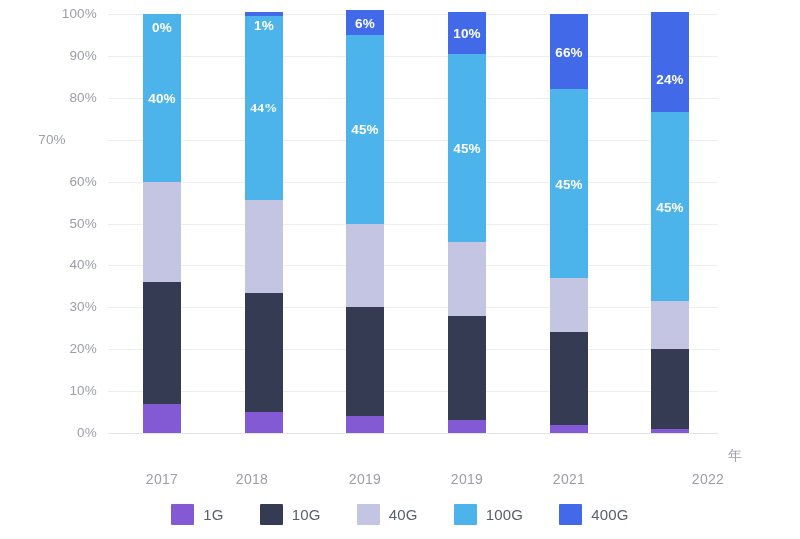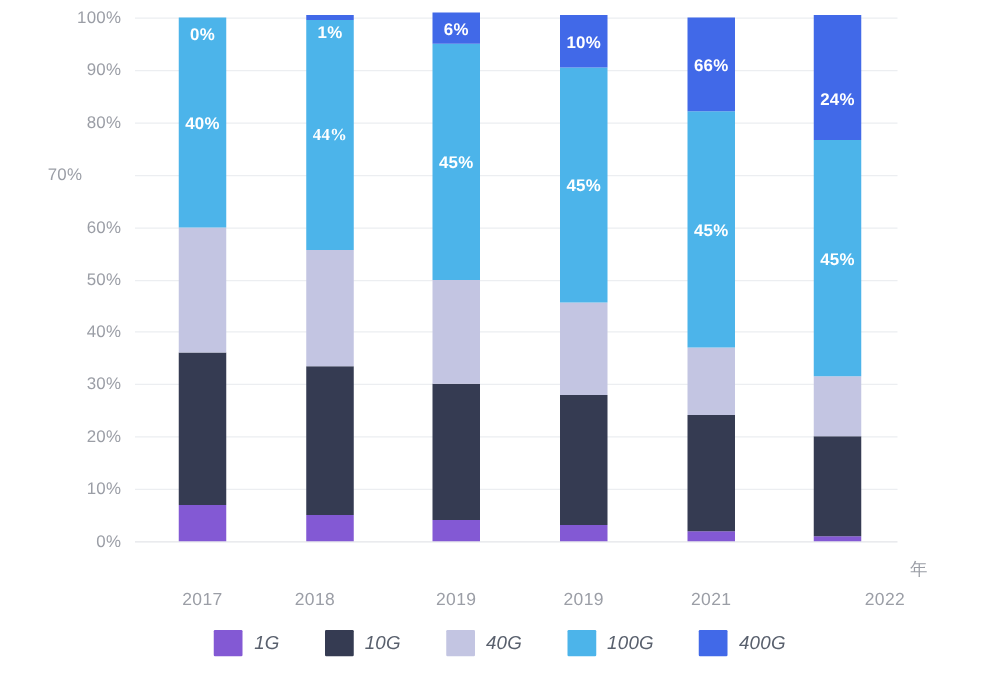--- a/index.html
+++ b/index.html
@@ -134,21 +134,20 @@
   .legend-swatch {
     width: 23px;
     height: 21px;
     border-radius: 1px;
     display: block;
   }
   .legend-label {
     font-size: 15px;
     color: #59606d;
     letter-spacing: 0.2px;
-    font-style: italic;
   }
 </style>
 </head>
 <body>
 
 <div id="chart-root">
 
   <div class="y-axis-labels" id="y-axis">
       <div class="y-tick" style="top: 14px;">100%</div>
       <div class="y-tick" style="top: 55.9px;">90%</div>

